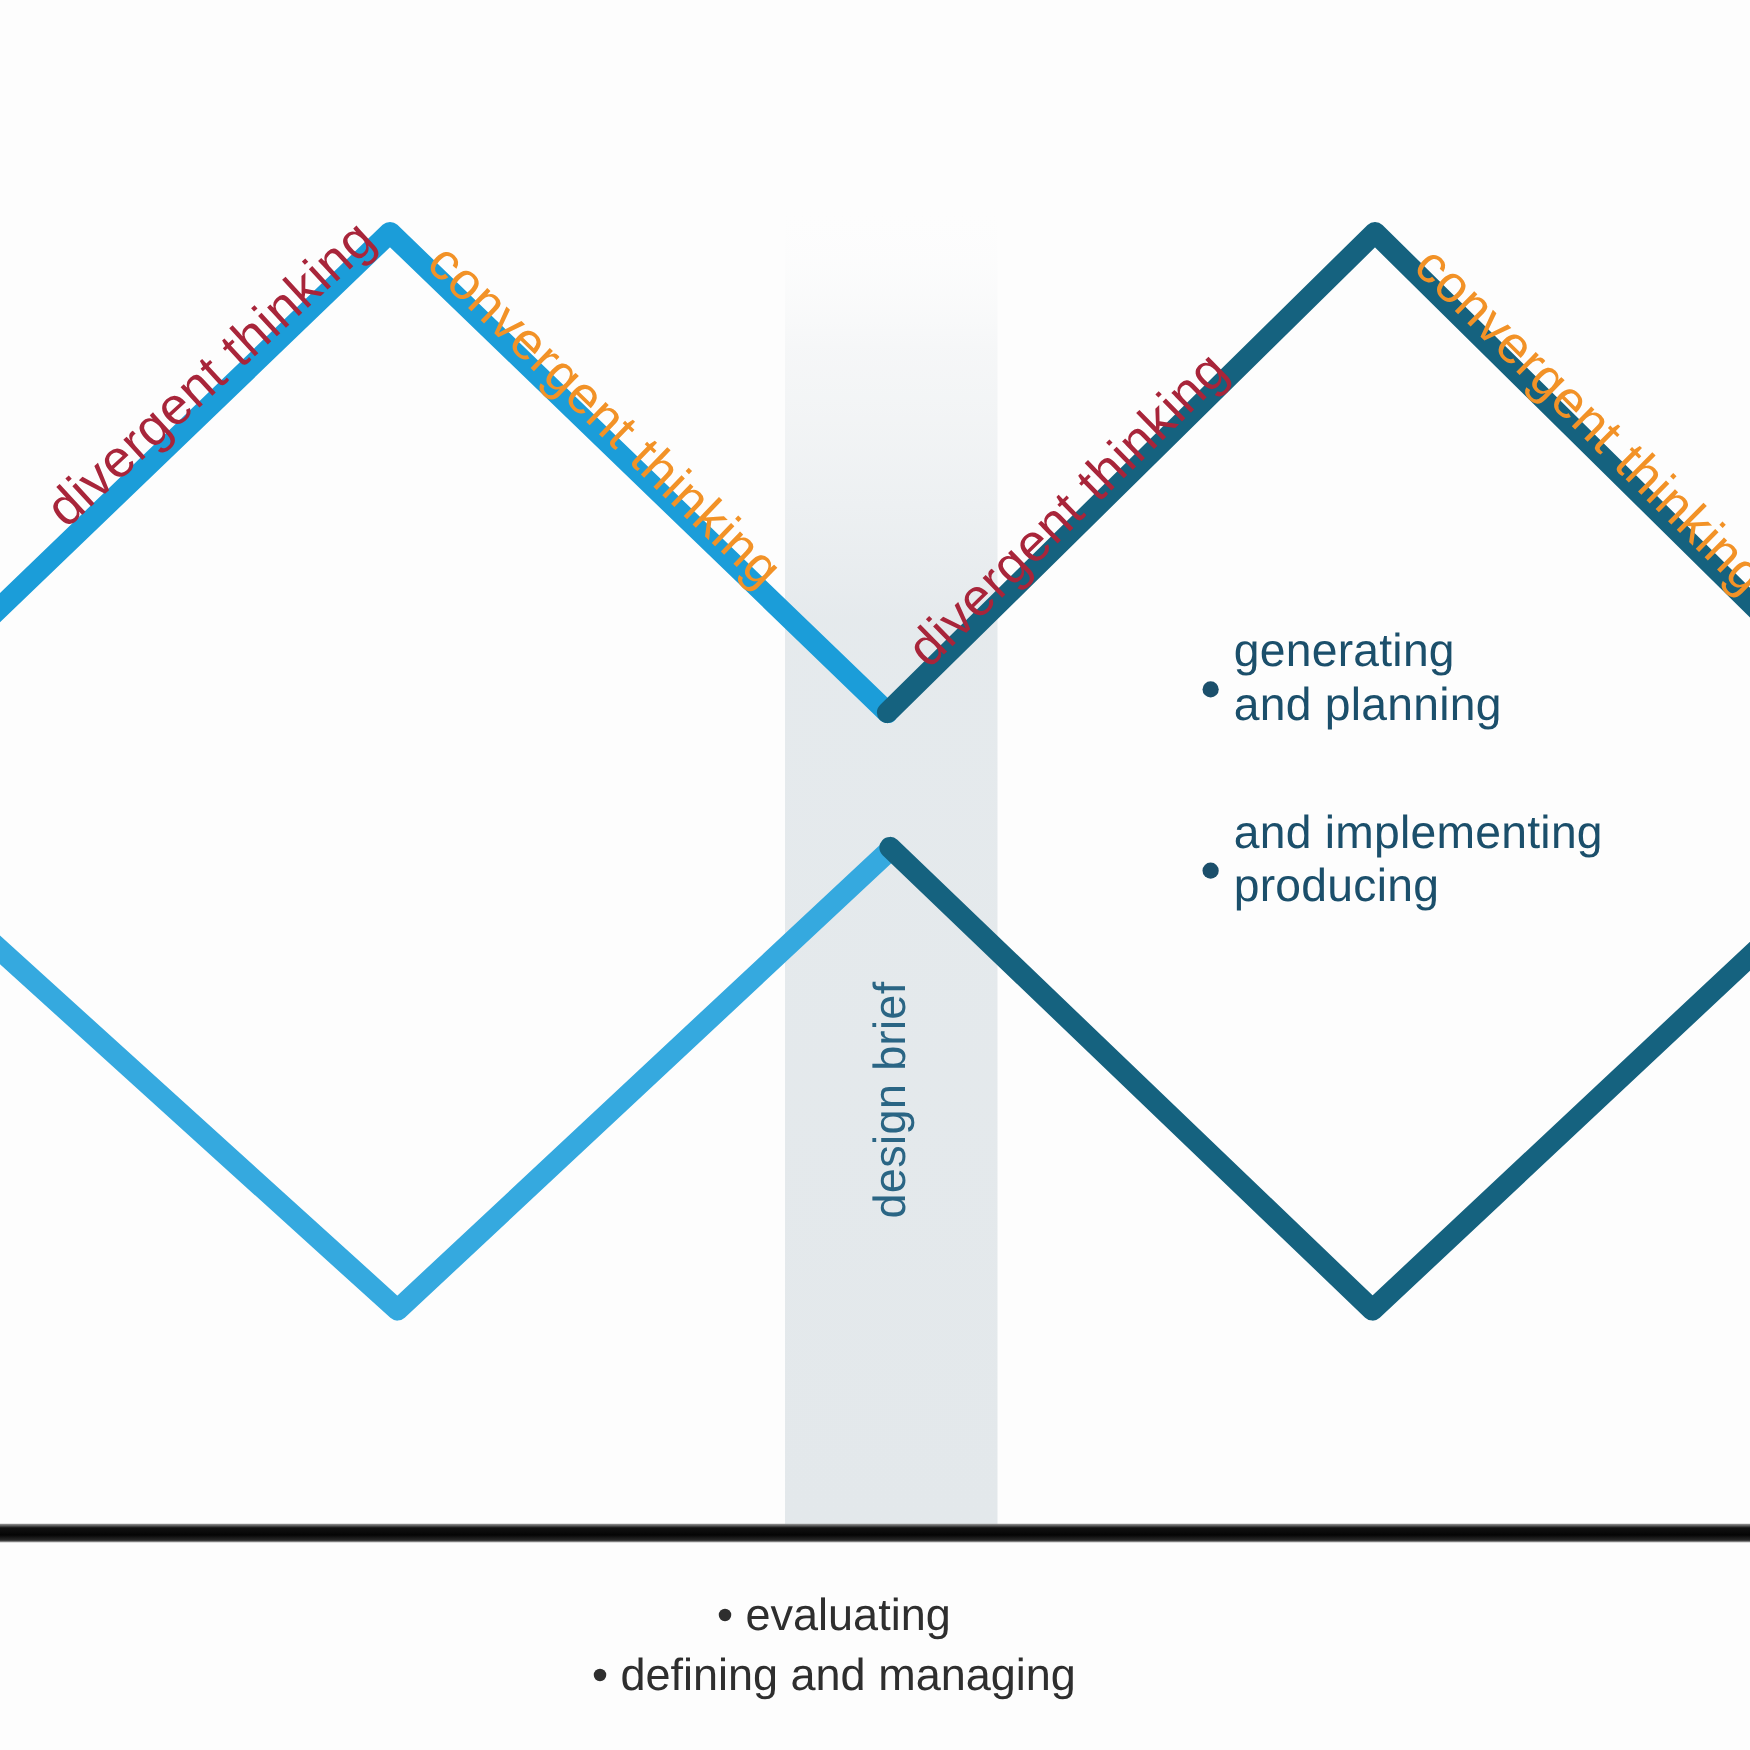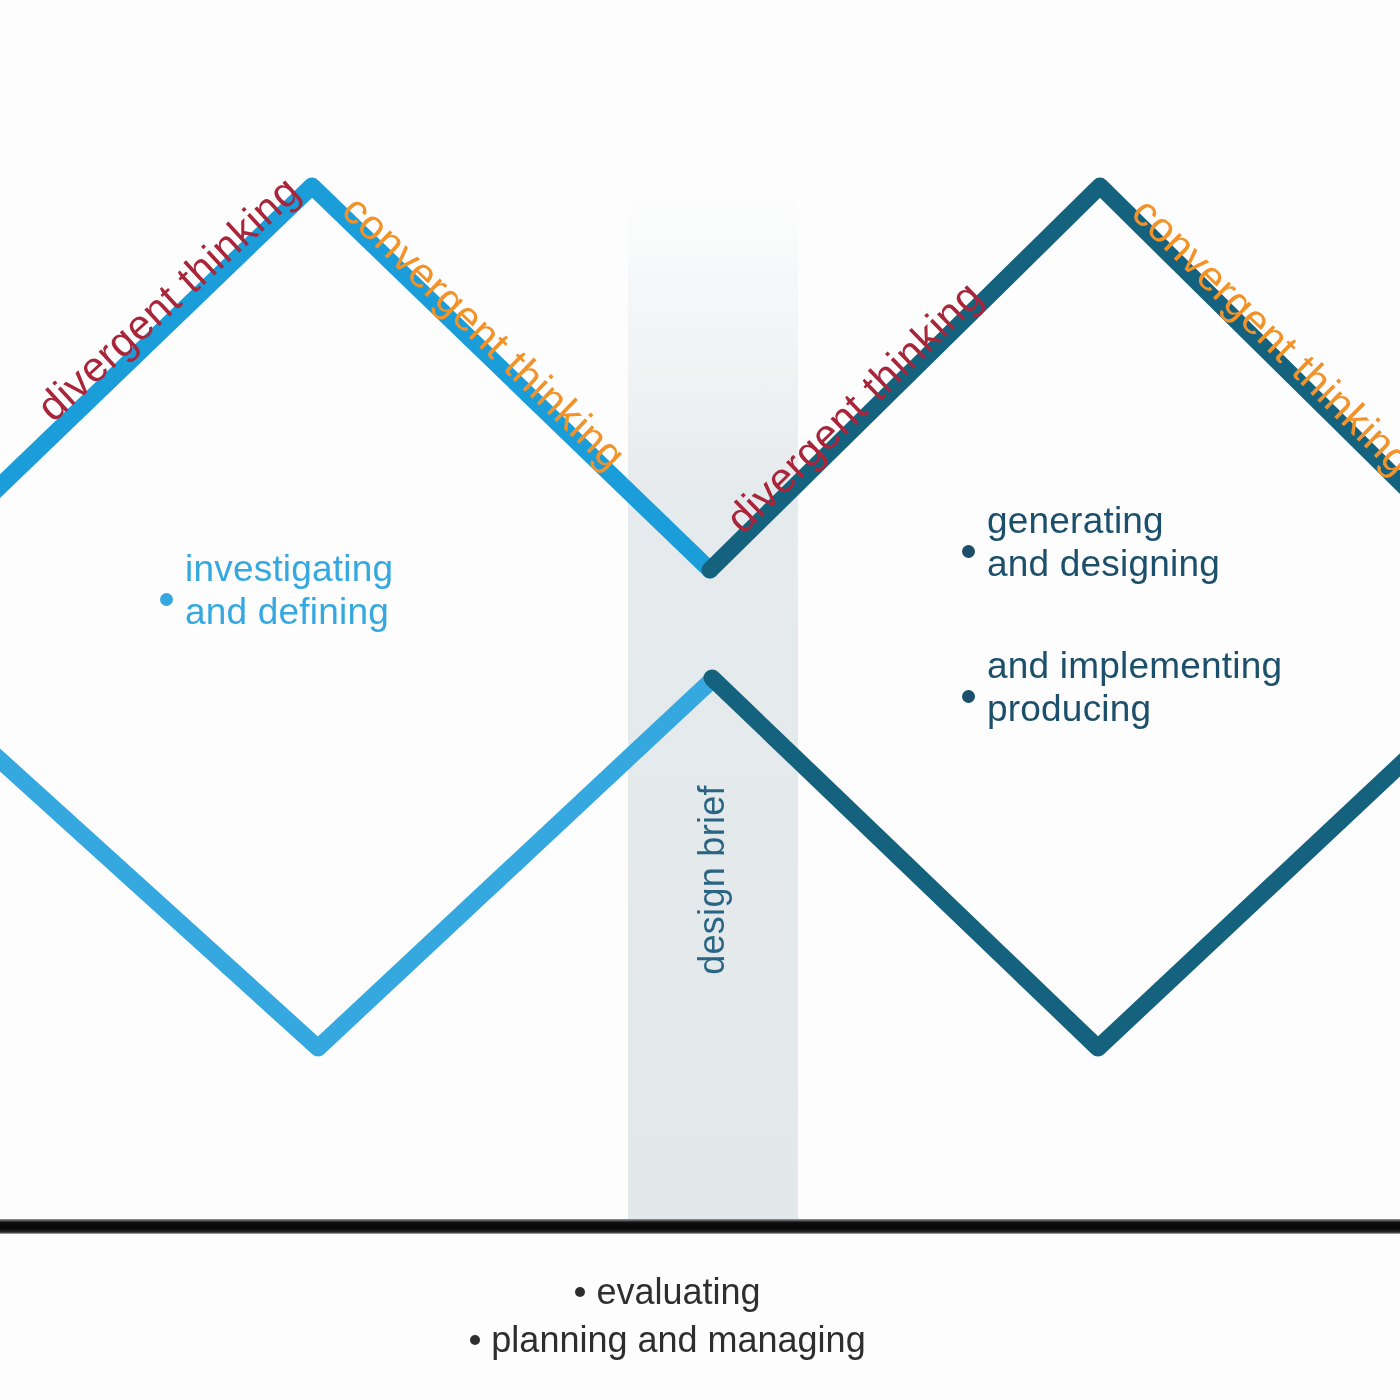--- a/index.html
+++ b/index.html
@@ -104,36 +104,27 @@
       <textPath href="#pathRightDiv" startOffset="8%">divergent thinking</textPath>
     </text>
 
     <text class="ang" font-family="Liberation Sans, DejaVu Sans, sans-serif" font-size="42" fill="#F29227" letter-spacing="0.5">
       <textPath href="#pathRightConv" startOffset="7%">convergent thinking</textPath>
     </text>
   </svg>
 
   <div id="design-brief-label">design brief</div>
 
-  <div class="bullets" id="bullets-investigating">
-    <div class="b-row">
-      <span class="dot"></span>
-      <span>
-        <div class="bullet-line">investigating</div>
-        <div class="bullet-line">and defining</div>
-      </span>
-    </div>
-  </div>
 
   <div class="bullets" id="bullets-generating">
     <div class="b-row">
       <span class="dot"></span>
       <span>
         <div class="bullet-line">generating</div>
-        <div class="bullet-line">and designing</div>
+        <div class="bullet-line">and planning</div>
       </span>
     </div>
   </div>
 
   <div class="bullets" id="bullets-producing">
     <div class="b-row">
       <span class="dot"></span>
       <span>
         <div class="bullet-line">and implementing</div>
         <div class="bullet-line">producing</div>
@@ -141,17 +132,17 @@
     </div>
   </div>
 
   <div id="divider-bar"></div>
 
   <div id="footer-bullets">
     <div class="footer-line">
       <span class="fdot"></span><span>evaluating</span>
     </div>
     <div class="footer-line">
-      <span class="fdot"></span><span>planning and managing</span>
+      <span class="fdot"></span><span>defining and managing</span>
     </div>
   </div>
 
 </div>
 
 </body></html>

